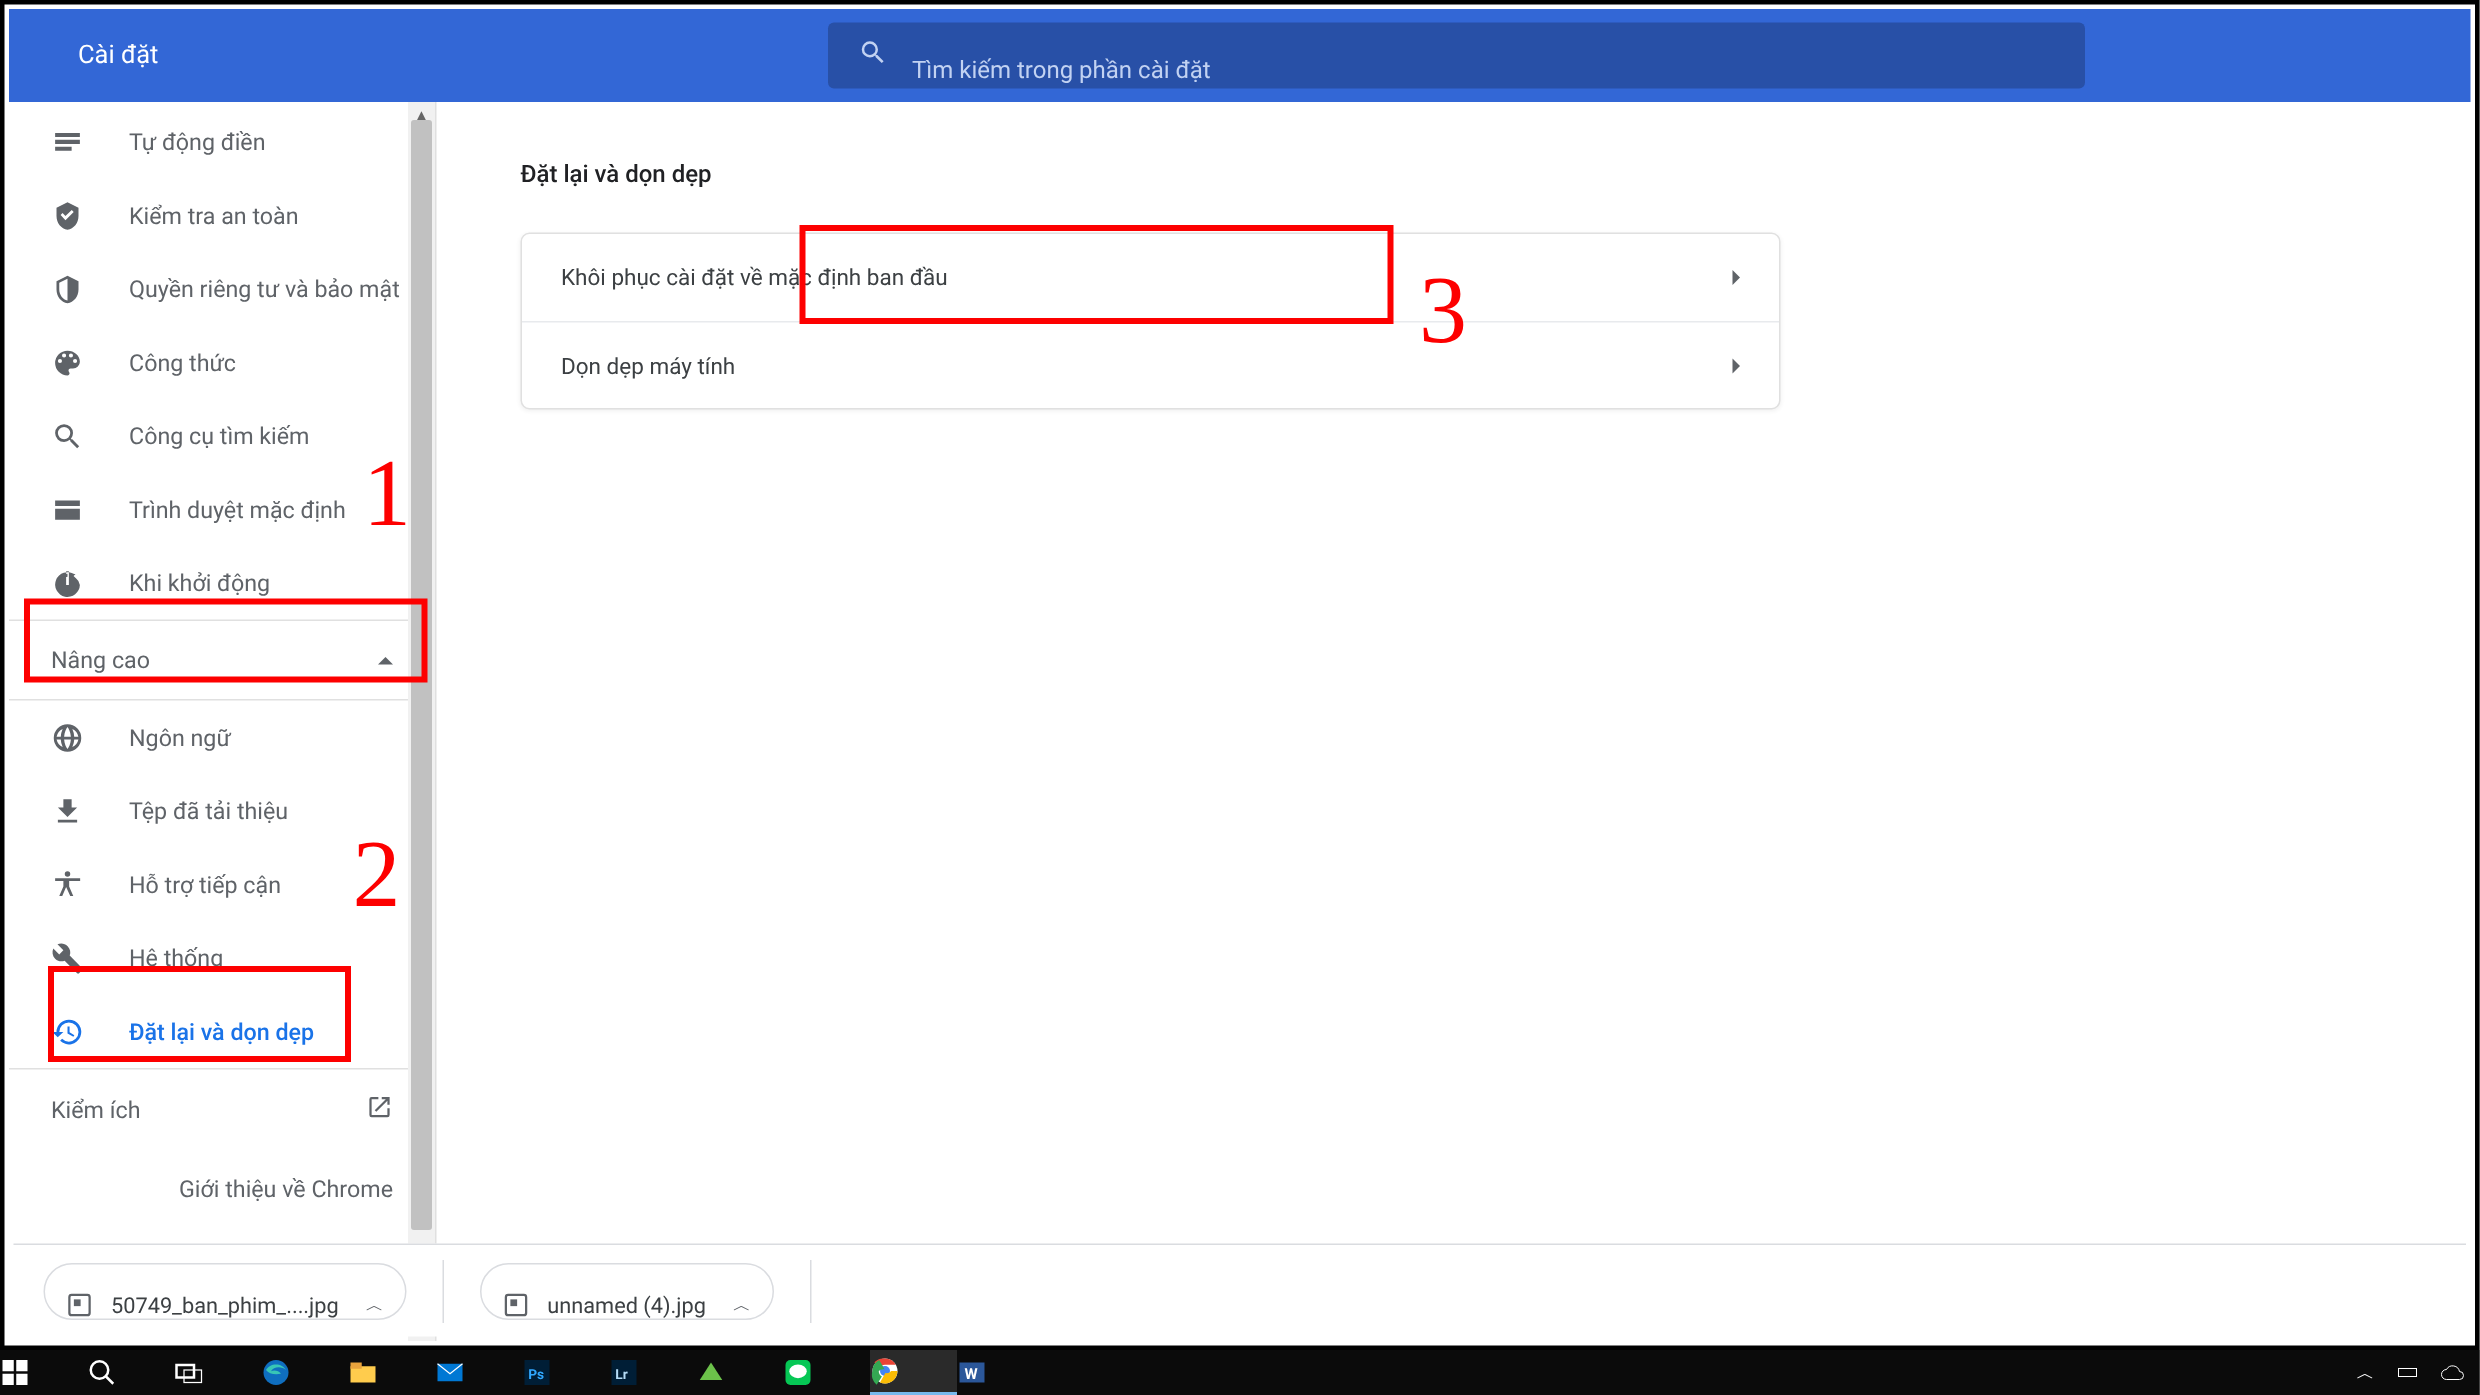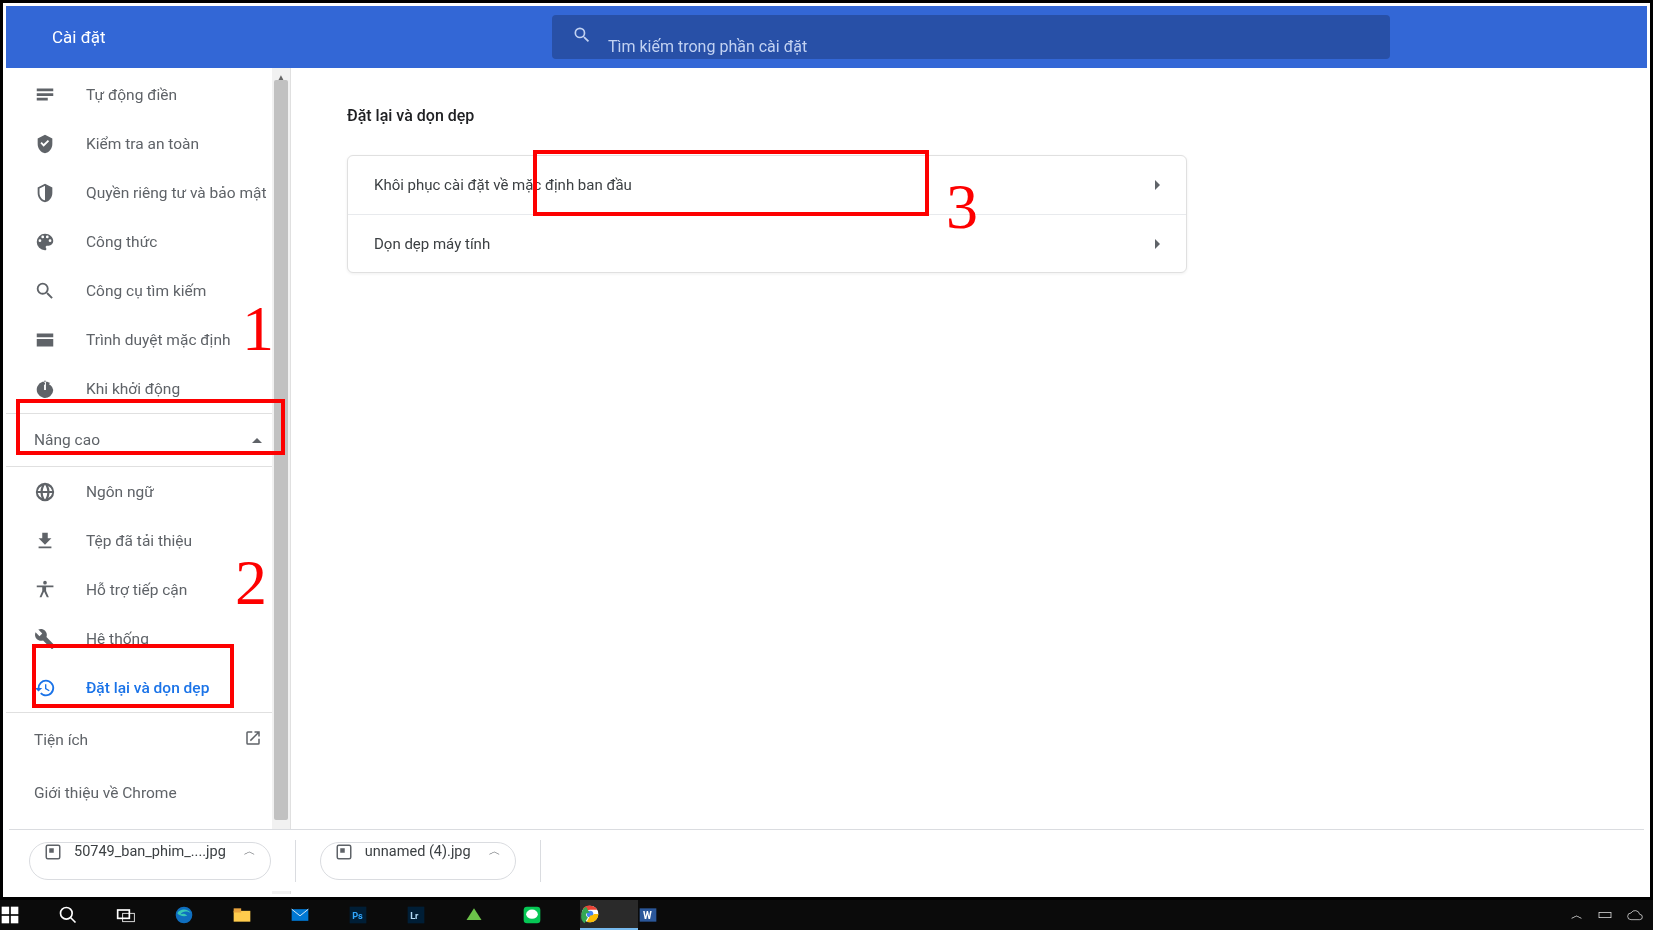--- a/index.html
+++ b/index.html
@@ -44,21 +44,21 @@
   .red-box-1 { position:absolute; left:10px; top:393px; width:269px; height:56px; border:4px solid #fd0000; z-index:50; }
   .red-box-2 { position:absolute; left:26px; top:638px; width:202px; height:64px; border:4px solid #fd0000; z-index:50; }
   .red-box-3 { position:absolute; left:527px; top:144px; width:396px; height:66px; border:4px solid #fd0000; z-index:50; }
 
   .anno { position:absolute; color:#fd0000; font-family:"Times New Roman",serif; font-size:64px; z-index:50; font-weight:400; }
   .anno-1 { left:236px; top:286px; }
   .anno-2 { left:229px; top:540px; }
   .anno-3 { left:940px; top:164px; }
 
   .dl-bar { position:absolute; left:3px; right:3px; bottom:3px; height:62px; border-top:1px solid #dadce0; background:#fff; display:flex; align-items:center; padding:0 20px; gap:16px; }
-  .dl-item { display:flex; align-items:flex-start; border:1px solid #dadce0; border-radius:20px; height:38px; padding:0 14px; gap:12px; color:#3c4043; font-size:14.5px; }
+  .dl-item { display:flex; align-items:flex-end; border:1px solid #dadce0; border-radius:20px; height:38px; padding:0 14px; gap:12px; color:#3c4043; font-size:14.5px; }
   .dl-item .chev { color:#5f6368; font-size:12px; margin-left:6px; }
   .dl-divider { width:1px; height:42px; background:#dadce0; margin-left:8px; }
   .dl-file-icon { width:18px; height:18px; }
 
   .taskbar { position:absolute; left:0; bottom:0; width:1653px; height:30px; background:#0b0b0b; display:flex; align-items:center; }
   .task-left { display:flex; align-items:center; height:100%; }
   .task-item { width:58px; height:100%; display:flex; align-items:center; cursor:pointer; }
   .task-item.active { background:#2a2a2a; border-bottom:2px solid #76b9ed; }
   .task-right { margin-left:auto; display:flex; align-items:center; color:#fff; padding-right:10px; gap:14px; font-size:12px; }
   .tb-icon { width:20px; height:20px; }
@@ -189,26 +189,26 @@
         <div class="nav-item selected">
           <span class="nav-icon">
               <svg viewBox="0 0 24 24">
                 <path d="M13 3a9 9 0 00-9 9H1l3.9 3.9L9 12H6a7 7 0 117 7 6.9 6.9 0 01-4.95-2.05l-1.41 1.41A9 9 0 1013 3zm-1 5v5l4.28 2.54.72-1.21-3.5-2.08V8H12z"></path>
               </svg>
             </span>
           <span>Đặt lại và dọn dẹp</span>
         </div>
 
         <div class="nav-footer">
-          <span>Tiện ích</span>
+          <span>Kiểm ích</span>
           <span class="open-icon"><svg viewBox="0 0 24 24">
                 <path d="M19 19H5V5h6V3H5a2 2 0 00-2 2v14a2 2 0 002 2h14a2 2 0 002-2v-6h-2v6zM14 3v2h3.59l-9.83 9.83 1.41 1.41L19 6.41V10h2V3h-7z"></path>
               </svg></span>
         </div>
-        <div class="nav-footer last" style="border-top:none;">
+        <div class="nav-footer last" style="border-top:none;justify-content:flex-end;">
           <span>Giới thiệu về Chrome</span>
         </div>
       </div>
 
       <div class="main-content">
         <div class="section-title">Đặt lại và dọn dẹp</div>
         <div class="card">
           <div class="card-row">
             <span>Khôi phục cài đặt về mặc định ban đầu</span>
             <span class="arrow-right"></span>

